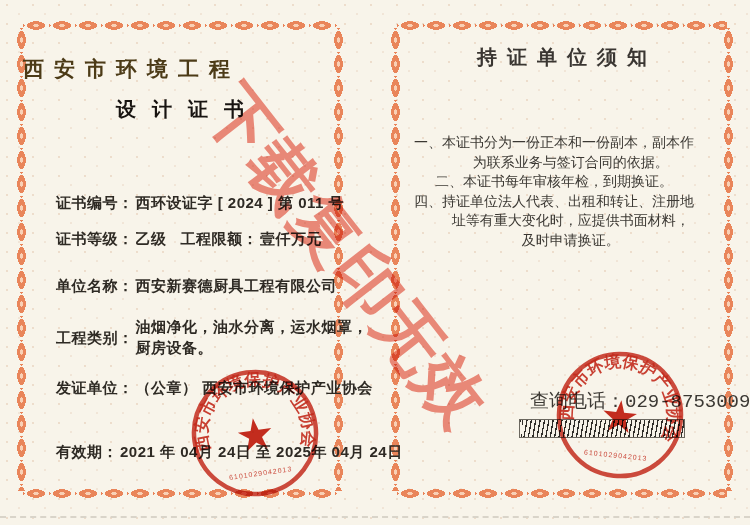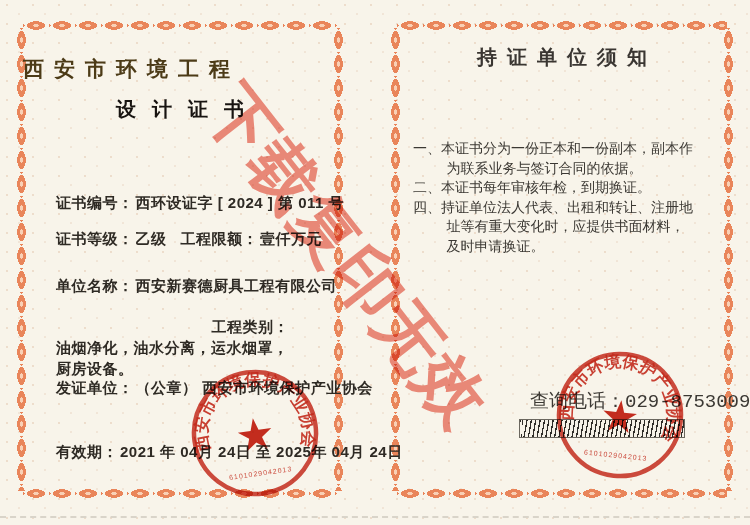--- a/index.html
+++ b/index.html
@@ -58,35 +58,35 @@
     text-align:center;font-size:13px;color:#6a5b49;font-weight:bold;
     letter-spacing:5px;
   }
   .f-row{
     position:absolute;left:48px;z-index:2;
     font-size:15px;font-weight:bold;color:#2e2a24;letter-spacing:.5px;
     white-space:nowrap;
     margin-left:8px;
   }
   .f-row .lbl{margin-right:2px;}
-  .f-row.wrap{white-space:normal;display:flex;align-items:flex-end;line-height:21px;flex-direction:column;}
+  .f-row.wrap{white-space:normal;display:flex;align-items:center;line-height:21px;}
   .f-row.wrap .val{width:235px;white-space:normal;}
   .sep{display:inline-block;width:14px;}
 
   
   .rp-title{
     position:absolute;left:387px;width:350px;top:44px;z-index:2;
     text-align:center;font-size:20px;font-weight:600;color:#3a3632;
     font-family:"Liberation Serif", serif;letter-spacing:10px;text-indent:10px;
   }
   .notices{
-    position:absolute;left:413px;top:140px;width:282px;z-index:2;
+    position:absolute;left:413px;top:133px;width:282px;z-index:2;
     margin:0;padding:0;list-style:none;
-    font-family:Liberation Mono, monospace;
-    font-size:14px;line-height:19.6px;color:#3b3833;
+    font-family:Liberation Serif, serif;
+    font-size:14px;line-height:19.6px;color:#3b3833;text-align:center;
   }
   .notices li{
     padding-left:2.4em;text-indent:-2.4em;margin:0;
   }
   .rp-phone{
     position:absolute;left:530px;top:388px;z-index:2;
     font-family:Liberation Mono, monospace;font-size:19px;color:#3b3833;
     white-space:nowrap;
   }
   .code-box{

